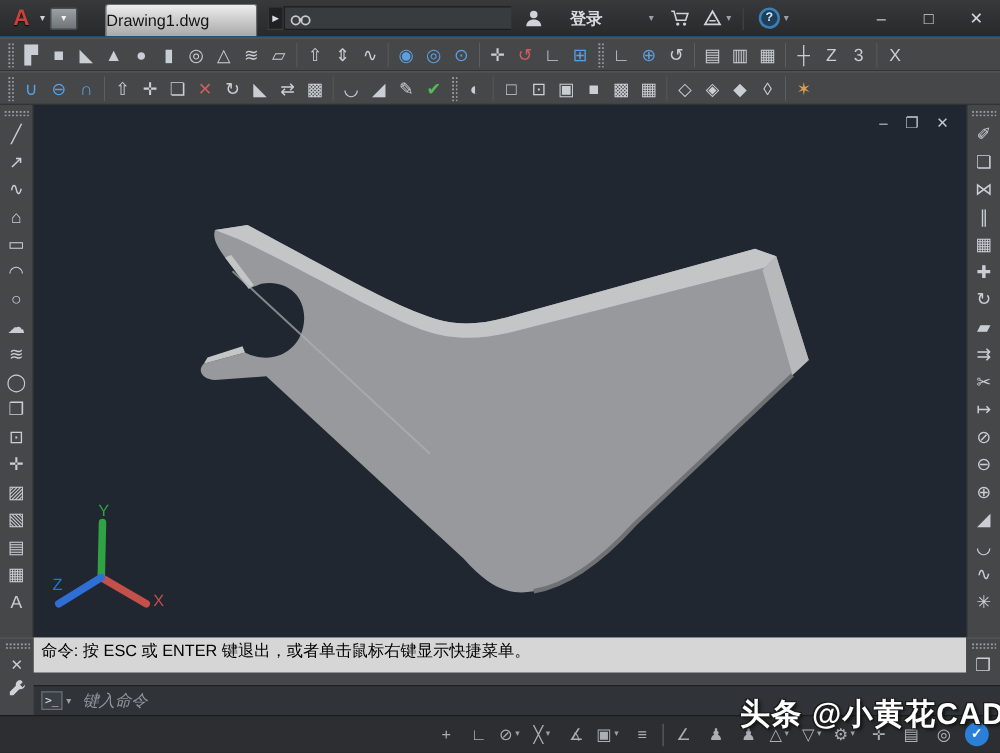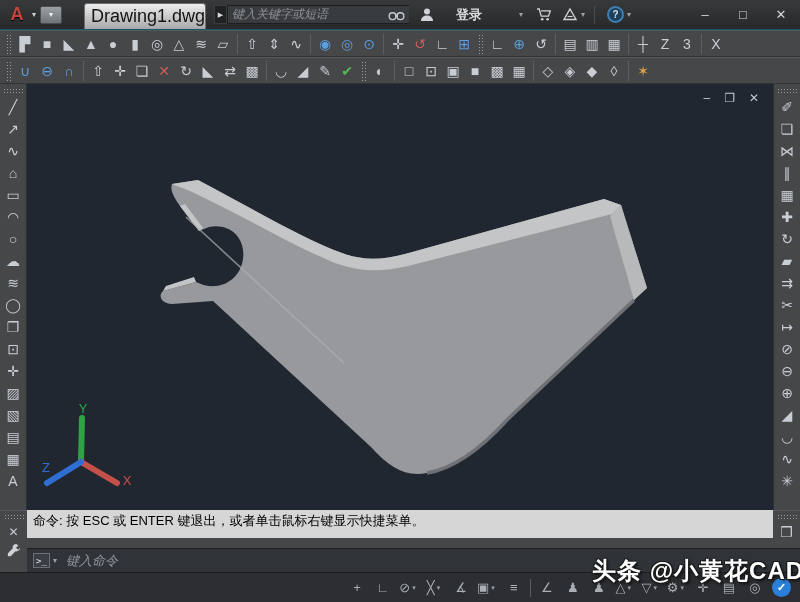--- a/index.html
+++ b/index.html
@@ -12,22 +12,22 @@
     background:linear-gradient(#37393b,#28292b); border-bottom:1px solid #14566e;
     display:flex; align-items:center; }
   .logo { width:26px; height:24px; margin-left:4px; display:flex; align-items:center; justify-content:center;
     color:#c8413a; font-weight:800; font-size:18px; text-shadow:0 1px 1px #000; }
   .tcaret { color:#cfd3d7; font-size:8px; margin:0 2px; }
   .qat-btn { width:22px; height:18px; margin-left:2px; border-radius:2px;
     background:linear-gradient(#9aa0a4,#6f7477); border:1px solid #4a4d4f; color:#f2f2f2;
     font-size:8px; display:flex; align-items:center; justify-content:center; }
   .tab { margin-left:22px; align-self:flex-end; width:122px; height:26px;
     background:linear-gradient(#ededed,#a8a8a8); border:1px solid #6f6f6f; border-bottom:none;
-    border-radius:3px 3px 0 0; display:flex; align-items:center; justify-content:flex-end;
-    color:#141414; font-size:18px;margin-top:20px; }
+    border-radius:3px 3px 0 0; display:flex; align-items:center; justify-content:flex-start;
+    color:#141414; font-size:13px;margin-top:20px; }
   .arrow-btn { margin-left:8px; width:13px; height:19px; background:#202122; border:1px solid #3c3d3e;
     color:#d9dcdf; font-size:7px; display:flex; align-items:center; justify-content:center; }
   .search { width:182px; height:19px; background:#393c3e; border:1px solid #1c1d1e; border-right:none;
     display:flex; align-items:center; padding:0 4px; }
   .search .ph { flex:1; color:#8f9296; font-style:italic; font-size:12px; white-space:nowrap; overflow:hidden; }
   .binoc { width:17px; height:14px; }
   .tb-ico { margin-left:10px; width:16px; height:15px; }
   .login { color:#d9dcdf; font-size:13px; margin-left:21px;font-weight:bold; }
   .login-gap { width:34px; }
   .caret { color:#9aa0a6; font-size:8px; margin:0 3px; }
@@ -105,21 +105,20 @@
 
   <div class="titlebar">
     <span class="logo">A</span>
     <span class="tcaret">▾</span>
     <span class="qat-btn">▾</span>
     <div class="tab">
       <span>Drawing1.dwg</span>
     </div>
     <span class="arrow-btn">▶</span>
     <div class="search">
-      <span class="ph">键入关键字或短语</span>
       <svg class="binoc" viewBox="0 0 17 14">
         <circle cx="4.6" cy="8.2" r="3.4" fill="none" stroke="#c6cace" stroke-width="1.4"></circle>
         <circle cx="12.4" cy="8.2" r="3.4" fill="none" stroke="#c6cace" stroke-width="1.4"></circle>
         <rect x="7" y="6.6" width="3" height="2.4" fill="#c6cace"></rect>
       </svg>
     </div>
     <svg class="tb-ico" viewBox="0 0 16 15">
       <circle cx="8" cy="4.6" r="3" fill="#cfd3d7"></circle>
       <path d="M2 14c0-3.4 2.7-5.4 6-5.4s6 2 6 5.4z" fill="#cfd3d7"></path>
     </svg>

